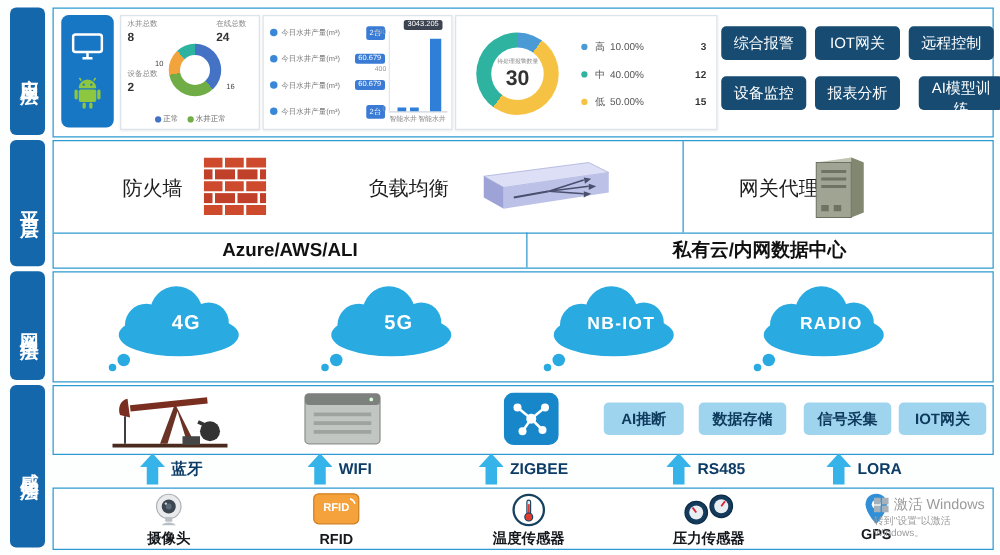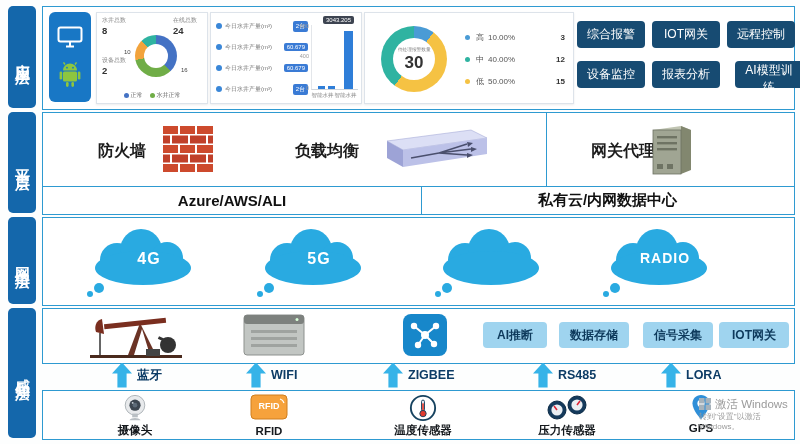--- a/index.html
+++ b/index.html
@@ -75,21 +75,21 @@
   .d3-leg-row{display:flex;align-items:center;gap:4px;height:22px;font-size:8px;color:#555;}
   .d3-count{margin-left:auto;font-weight:bold;color:#333;}
   .lg-hi{background:#4a9bd5}.lg-mid{background:#2fb3a1}.lg-lo{background:#f5c243}
 
   .dkbtn{position:absolute;width:68px;height:27px;background:#174b72;color:#fff;border:none;
         border-radius:4px;font-size:12px;font-family:inherit;cursor:pointer;}
   #b1{left:534px;top:14px}#b2{left:609px;top:14px}#b3{left:684px;top:14px}
   #b4{left:534px;top:54px}#b5{left:609px;top:54px}#b6{left:692px;top:54px}
 
   
-  .plat-label{position:absolute;font-size:16px;font-weight:700;color:#1c1c1c;}
+  .plat-label{position:absolute;font-size:16px;font-weight:400;color:#1c1c1c;}
   #fw-label{left:55px;top:28px}
   #lb-label{left:252px;top:28px}
   #gw-label{left:548px;top:28px}
   #fw-icon{position:absolute;left:120px;top:13px}
   #lb-icon{position:absolute;left:338px;top:12px}
   #gw-icon{position:absolute;left:606px;top:6px}
   .vline-top{position:absolute;left:503px;top:0;width:1px;height:73px;background:#2e9ad1;}
   .hline{position:absolute;left:0;top:73px;width:100%;height:1px;background:#2e9ad1;}
   .vline-bottom{position:absolute;left:378px;top:73px;width:1px;height:28px;background:#2e9ad1;}
   .cloud-name{position:absolute;top:74px;height:27px;display:flex;align-items:center;justify-content:center;
@@ -349,20 +349,21 @@
     <svg width="132" height="74" viewBox="0 0 132 74">
       <g fill="#29aae1">
         <circle cx="34" cy="36" r="17"></circle>
           <circle cx="58" cy="26" r="21"></circle>
           <circle cx="84" cy="34" r="16"></circle>
         <ellipse cx="60" cy="44" rx="48" ry="17"></ellipse>
         <circle cx="16" cy="64" r="5"></circle>
           <circle cx="7" cy="70" r="3"></circle>
       </g>
     </svg>
+    <div class="lbl">NB-IOT</div>
   </div>
   <div class="cloud" id="cl4">
     <svg width="132" height="74" viewBox="0 0 132 74">
       <g fill="#29aae1">
         <circle cx="34" cy="36" r="17"></circle>
           <circle cx="58" cy="26" r="21"></circle>
           <circle cx="84" cy="34" r="16"></circle>
         <ellipse cx="60" cy="44" rx="48" ry="17"></ellipse>
         <circle cx="16" cy="64" r="5"></circle>
           <circle cx="7" cy="70" r="3"></circle>

